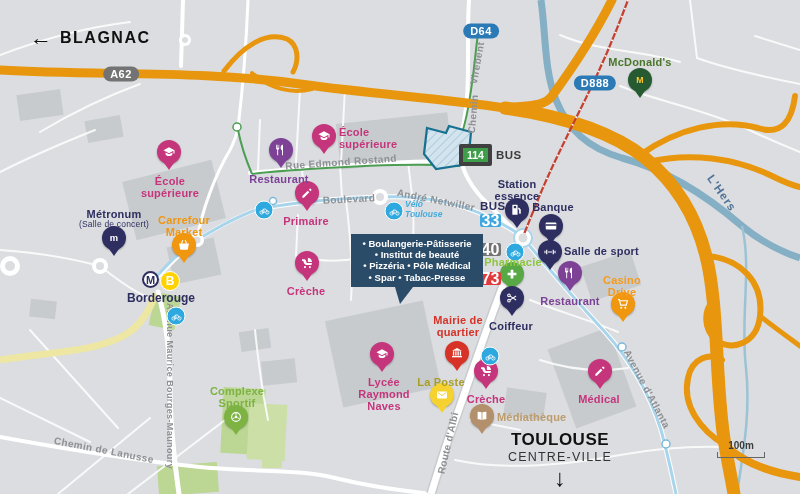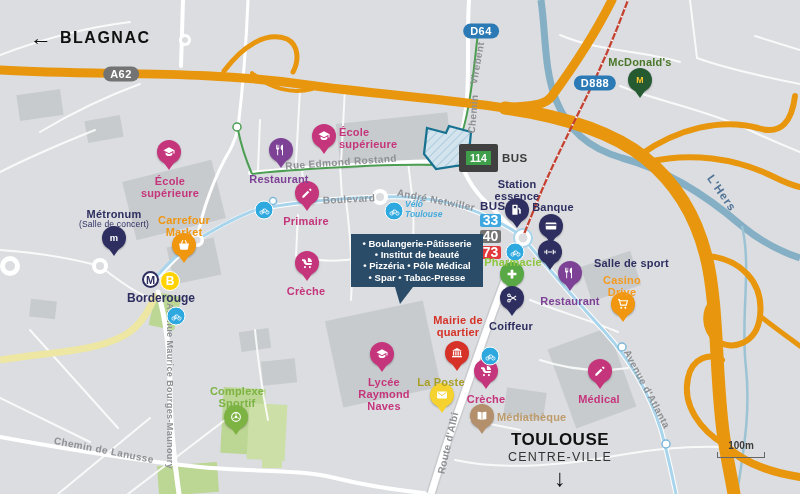--- a/index.html
+++ b/index.html
@@ -33,25 +33,25 @@
   .banner::after{content:"";position:absolute;top:100%;right:0;
           border-top:19px solid #1B7AAD;border-left:30px solid transparent}
 
   .svcbox{position:absolute;left:351px;top:234px;width:128px;background:#2B4C68;color:#fff;
           font-size:9.5px;font-weight:bold;text-align:center;line-height:1.18;padding:4px 2px;z-index:7}
   .svcbox::after{content:"";position:absolute;top:100%;left:44px;
           border-top:17px solid #2B4C68;border-left:5px solid transparent;border-right:13px solid transparent}
 
   .busstack{position:absolute;left:480px;top:200px;z-index:6}
   .bus-word{font-size:11.5px;font-weight:bold;color:#2E2E60;margin-bottom:2px;letter-spacing:.5px}
-  .busbadge{width:21px;height:13px;border-radius:2px;color:#fff;font-size:14px;font-weight:bold;
-            text-align:center;line-height:13px;margin-bottom:3px}
+  .busbadge{width:21px;height:13px;border-radius:2px;color:#fff;font-size:16px;font-weight:bold;
+            text-align:center;line-height:13px;margin-bottom:16px}
   .bus114{position:absolute;left:459px;top:144px;display:flex;align-items:center;gap:4px;z-index:6}
   .bus114 .num{color:#fff;font-weight:bold;font-size:10.5px;padding:0 4px;height:14px;line-height:14px;
-               border-radius:2px;border:7px solid #404040}
+               border-radius:2px;border:4px solid #404040}
   .bus114 .word{font-size:11.5px;font-weight:bold;color:#3C3C3B;letter-spacing:.5px}
 
   .metro{position:absolute;left:142px;top:271px;display:flex;z-index:6}
   .mcircle{border-radius:50%;display:flex;align-items:center;justify-content:center;font-weight:bold}
   .m-m{background:#fff;border:2.5px solid #2E2E60;color:#2E2E60;font-size:11px;width:13px;height:13px}
   .m-b{background:#FFD200;color:#fff;font-size:12px;width:18px;height:18px;margin-left:1px;border:1.5px solid #fff}
   .metro-label{position:absolute;left:161px;top:291px;transform:translateX(-50%);color:#2E2E60;
                font-weight:bold;font-size:12px;z-index:6;width:max-content}
 
   .bike{position:absolute;width:17px;height:17px;border-radius:50%;background:#2EA9E0;border:1.5px solid #fff;
@@ -372,21 +372,21 @@
       <div class="poi-label above" style="left: 553px; top: 201px; color: rgb(46, 46, 96);"><span>Banque</span></div>
       <div class="pin" style="left: 550px; top: 272px; --c: #2E2E60;">
         <div class="pin-body">
           <div class="pin-icon">
             <svg viewBox="0 0 24 24" fill="#fff">
               <path d="M2.5 10h1.8v4H2.5zM5.4 8h2v8h-2zM16.6 8h2v8h-2zM19.7 10h1.8v4h-1.8zM8.5 11h7v2h-7z"></path>
             </svg>
           </div>
         </div>
       </div>
-      <div class="poi-label right" style="left: 564px; top: 257px; color: rgb(46, 46, 96); margin-left: 30px;"><span>Salle de sport</span></div>
+      <div class="poi-label right" style="left: 564px; top: 245px; color: rgb(46, 46, 96);"><span>Salle de sport</span></div>
       <div class="pin" style="left: 512px; top: 294px; --c: #58A846;">
         <div class="pin-body">
           <div class="pin-icon">
             <svg viewBox="0 0 24 24" fill="#fff">
               <path d="M9.7 4.5h4.6v5.2h5.2v4.6h-5.2v5.2H9.7v-5.2H4.5V9.7h5.2z"></path>
             </svg>
           </div>
         </div>
       </div>
       <div class="poi-label above" style="left: 513px; top: 256px; color: rgb(141, 198, 63);"><span>Pharmacie</span></div>

